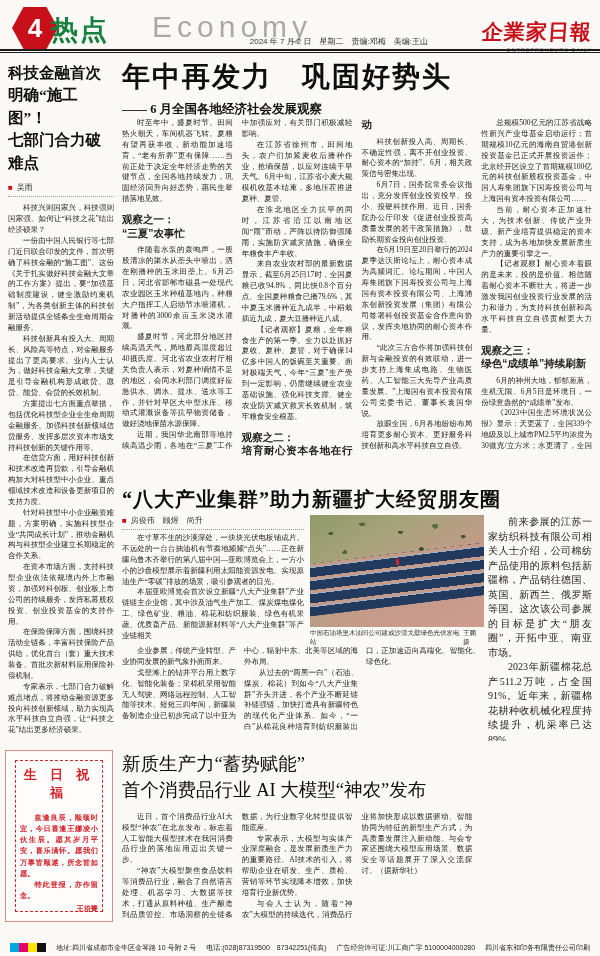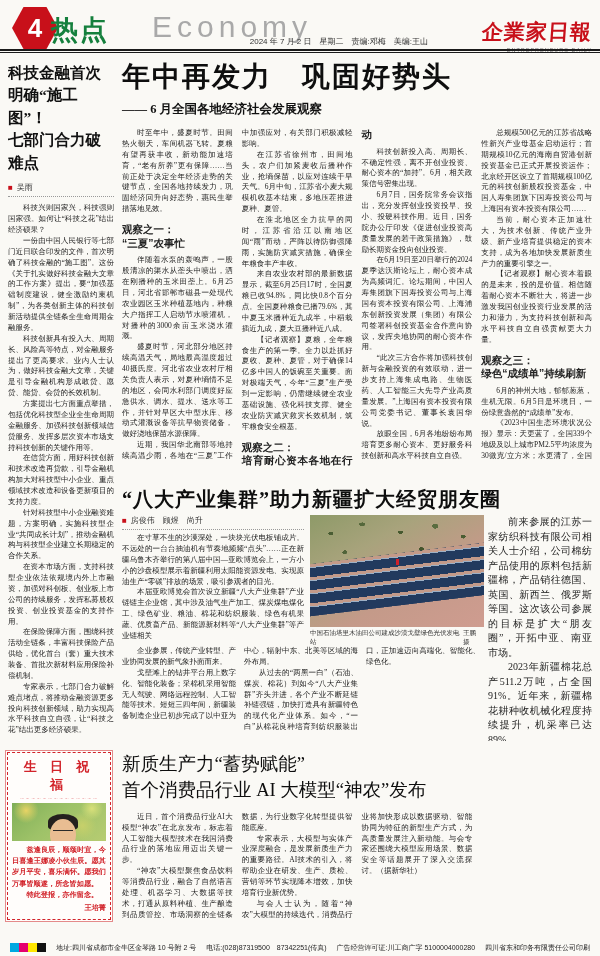--- a/index.html
+++ b/index.html
@@ -25,21 +25,21 @@
   .byline{font:8px "Liberation Sans",sans-serif;color:#333;border-bottom:1px dotted #999;padding-bottom:3px;margin-bottom:6px;}
   .byline .sq{color:#c8101a;margin-right:4px;}
   
   .left-art{position:absolute;left:8px;top:62px;width:106px;height:680px;overflow:hidden;}
   .left-art h1{margin:0 0 8px;font-size:15.5px;line-height:1.45;font-weight:bold;color:#111;}
   .left-art .body-txt{font-size:7.5px;line-height:1.45;color:#222;}
   
   .main-art{position:absolute;left:122px;top:58px;width:470px;}
   .main-art h1{margin:0;font-size:28px;letter-spacing:2px;font-weight:bold;color:#0e0e0e;}
   .main-art .sub{font-size:12.5px;font-weight:bold;margin-top:5px;color:#111;}
-  .main-body{margin-top:10px;height:344px;column-count:4;column-gap:9px;column-fill:auto;
+  .main-body{height:344px;column-count:4;column-gap:9px;column-fill:auto;
              font-size:7.5px;line-height:1.45;color:#222;overflow:hidden;}
   
   .xj{position:absolute;left:122px;top:486px;width:470px;height:260px;}
   .xj h1{margin:0;font-size:20px;font-weight:bold;letter-spacing:1px;color:#0e0e0e;}
   .xj .byline{position:absolute;left:0;top:29px;width:182px;}
   .xj-left{position:absolute;left:0;top:47px;width:182px;height:108px;overflow:hidden;font-size:7.5px;line-height:1.45;}
   .xj-right{position:absolute;left:366px;top:29px;width:104px;height:226px;overflow:hidden;font-size:10px;line-height:1.45;}
   .xj-bottom{position:absolute;left:0;top:160px;width:358px;height:95px;overflow:hidden;
              column-count:3;column-gap:8px;column-fill:auto;font-size:7.5px;line-height:1.45;}
   .photo{position:absolute;left:188px;top:29px;width:174px;height:112px;overflow:hidden;
@@ -57,21 +57,21 @@
   .worker{position:absolute;left:86px;top:44px;width:3px;height:6px;background:#d0202a;}
   .caption{position:absolute;left:188px;top:143px;width:174px;font-size:6.5px;color:#333;
            display:flex;justify-content:space-between;font-family:"Liberation Sans",sans-serif;}
   
   .bot-art{position:absolute;left:122px;top:752px;width:470px;}
   .bot-art h1{margin:0;font-size:18.5px;line-height:1.4;font-weight:normal;color:#0e0e0e;}
   .bot-body{margin-top:8px;height:118px;column-count:4;column-gap:9px;column-fill:auto;
             font-size:7.5px;line-height:1.45;color:#222;overflow:hidden;}
   
   .bday{position:absolute;left:5px;top:750px;width:108px;height:172px;box-sizing:border-box;
-        border:1px solid #e48a8a;padding:1px;background:#fffdfb;}
+        border:1px solid #e48a8a;padding:9px;background:#fffdfb;}
   .bday-inner{border:1px dashed #d2232a;height:100%;box-sizing:border-box;padding:5px 4px;display:flex;flex-direction:column;}
   .bday-title{text-align:center;font-weight:bold;font-size:13px;color:#d2232a;letter-spacing:5px;}
   .bday-deco{text-align:center;font-size:5.5px;color:#d2232a;letter-spacing:1px;margin:3px 0 4px;white-space:nowrap;overflow:hidden;}
   .man{position:relative;height:100px;overflow:hidden;
        background:radial-gradient(18px 18px at 15% 20%,#e8d465 0%,transparent 70%),
                   radial-gradient(16px 16px at 85% 15%,#d9e07a 0%,transparent 70%),
                   radial-gradient(20px 20px at 75% 60%,#c7d06a 0%,transparent 70%),
                   linear-gradient(140deg,#7fae57 0%,#9ec268 45%,#b7cc72 100%);}
   .man .head{position:absolute;left:38px;top:16px;width:26px;height:30px;border-radius:50% 50% 46% 46%;background:#e9bd92;}
   .man .hair{position:absolute;left:36px;top:11px;width:30px;height:16px;border-radius:50% 50% 20% 20%;background:#24201e;}

